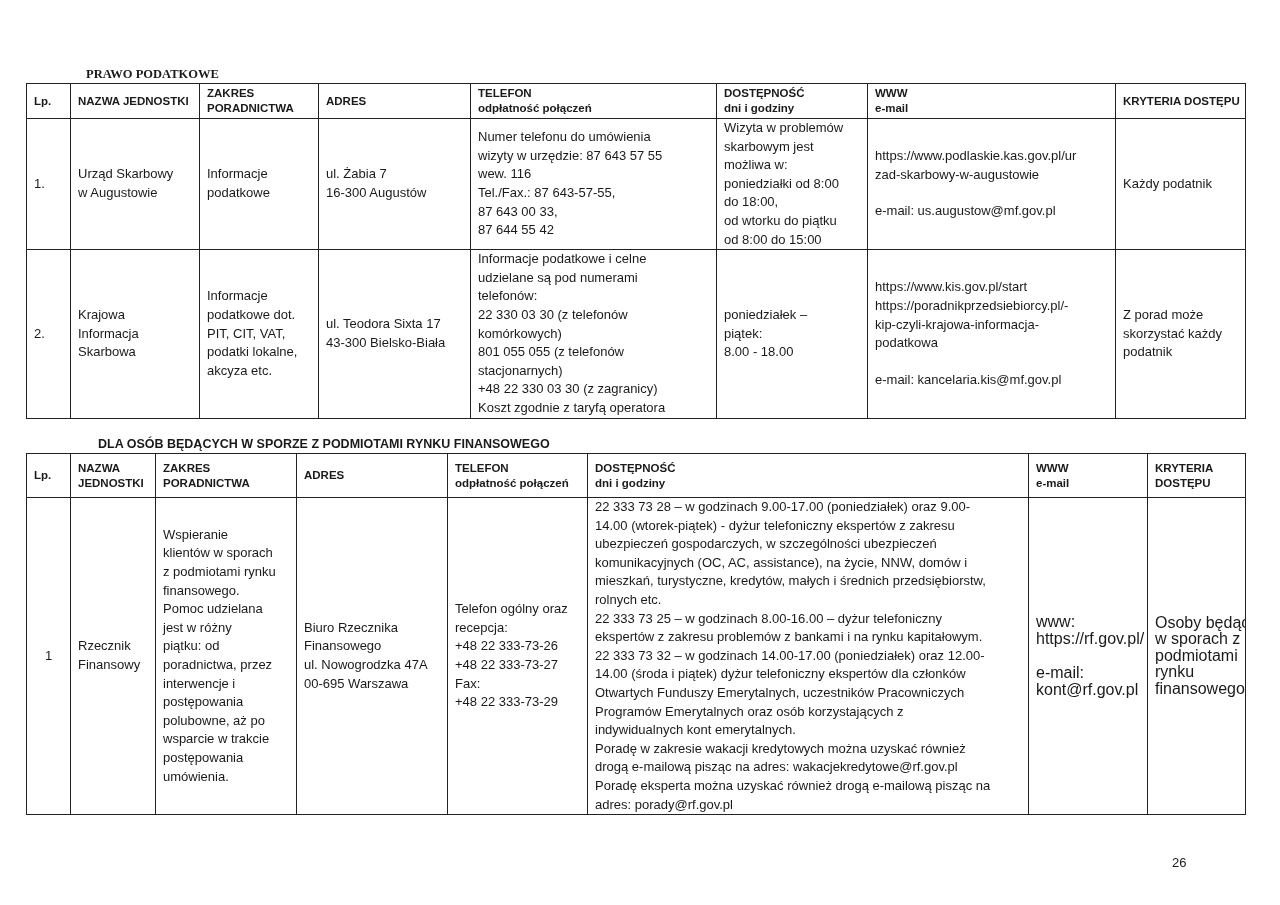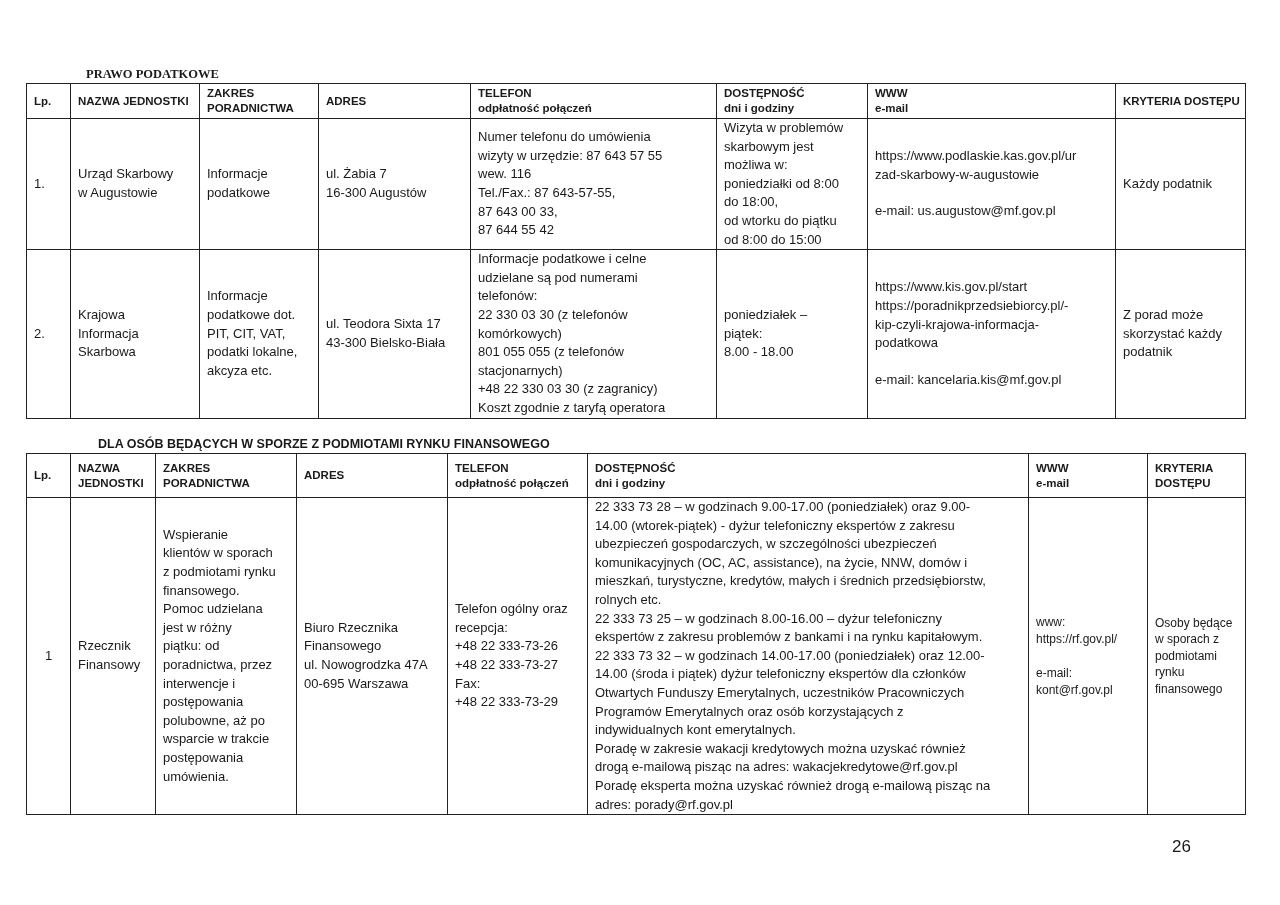--- a/index.html
+++ b/index.html
@@ -22,23 +22,23 @@
   th { font-weight: bold; font-size: 11.5px; line-height: 15px; padding: 2px 7px; }
   .line { display: block; white-space: nowrap; }
   .gap { margin-top: 18px; }
   #t1 { left: 26px; top: 83px; width: 1219px; }
   #t2 { left: 26px; top: 453px; width: 1219px; }
   #t1 .head { height: 35px; }
   #t1 .r1 { height: 130px; }
   #t1 .r2 { height: 168px; }
   #t2 .head { height: 44px; }
   #t2 .r1 { height: 316px; }
-  #t2 td.small { font-size: 12px; line-height: 16.5px; }
+  #t2 td.small { font-size: 16px; line-height: 16.5px; }
   .center { text-align: center; }
-  #page-number { position: absolute; left: 1172px; top: 837px; font-size: 17px; }
+  #page-number { position: absolute; left: 1172px; top: 855px; font-size: 13px; }
 </style>
 </head>
 <body>
 
 <div class="section-title" style="left:86px; top:67px;font-family:Liberation Serif, serif;">PRAWO PODATKOWE</div>
 
 <table id="t1">
   <colgroup>
     <col style="width:44px">
       <col style="width:129px">

